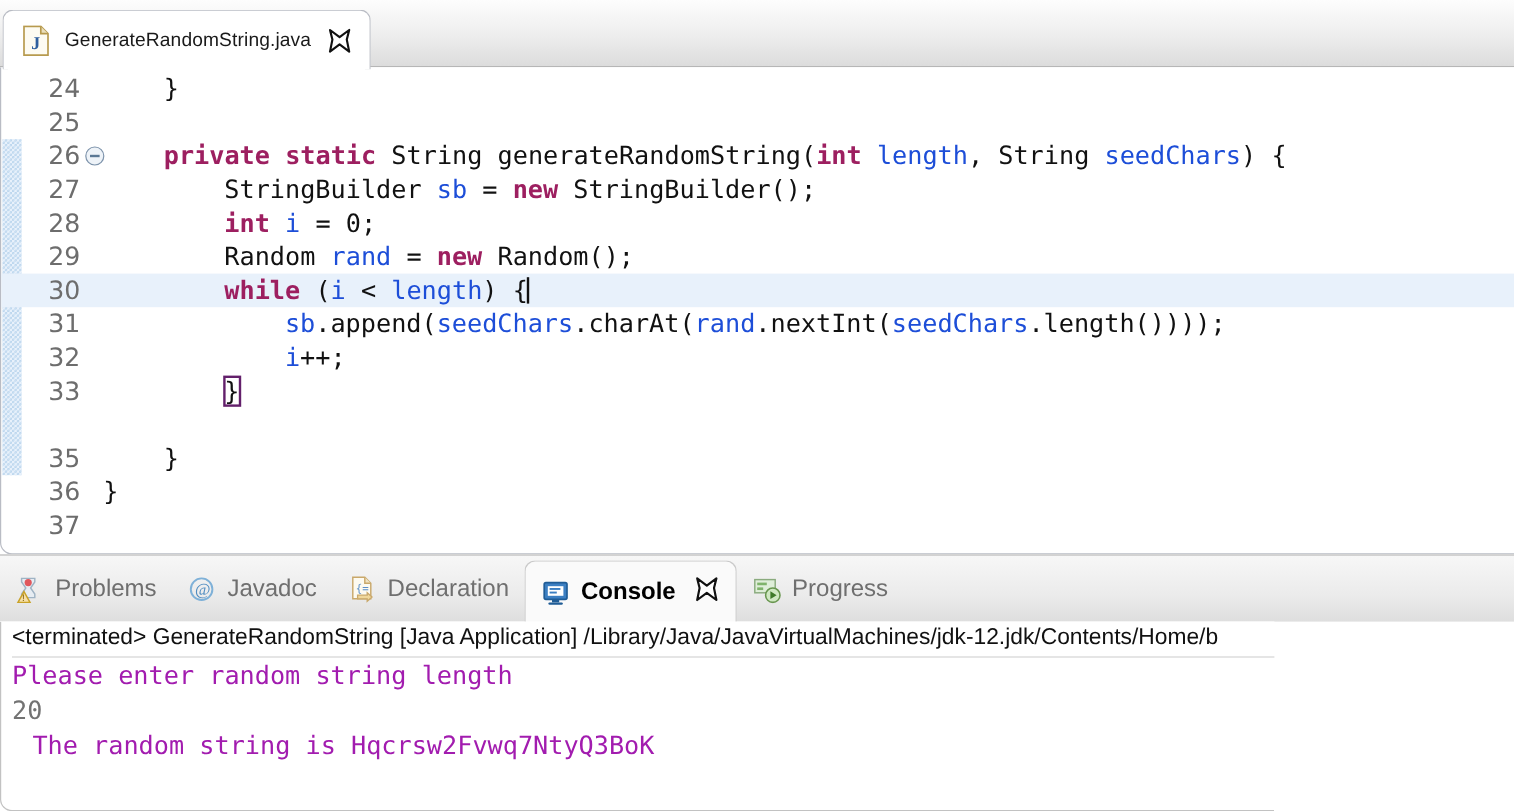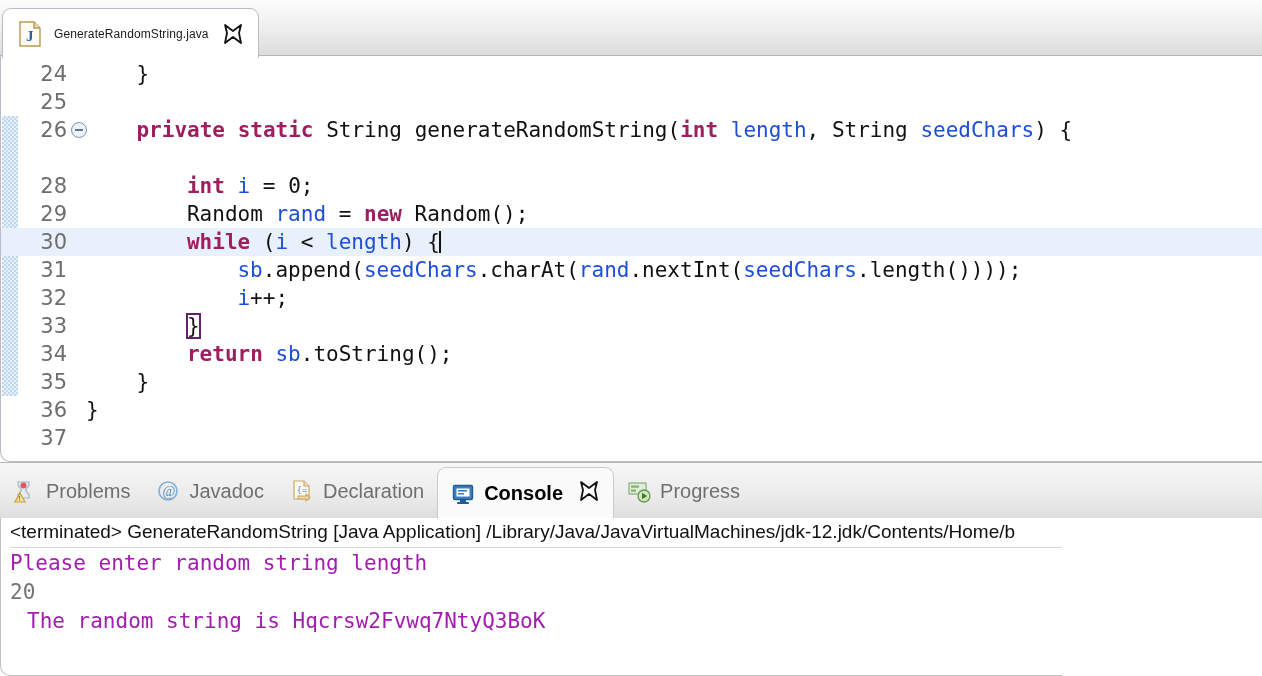--- a/index.html
+++ b/index.html
@@ -19,21 +19,21 @@
             background: linear-gradient(to bottom,#fdfdfd 0%,#ededed 55%,#dcdcdc 100%);
             border-bottom:1px solid #b6b6b6; }
   .tab-active {
     position:absolute; left:2px; top:8px; height:50px; padding:0 14px 0 16px;
     background:#ffffff;
     border:1px solid #b9bcc4; border-bottom:none;
     border-top-left-radius:9px; border-top-right-radius:9px;
     display:flex; align-items:center; gap:13px;
     z-index:3;
   }
-  .tab-title { font-size:12px; color:#1a1a1a; white-space:nowrap; letter-spacing:0.1px;text-align:center; }
+  .tab-title { font-size:16px; color:#1a1a1a; white-space:nowrap; letter-spacing:0.1px;text-align:center; }
   .java-icon { width:22px; height:26px; position:relative; flex:0 0 auto; }
   .close-x { width:22px; height:22px; flex:0 0 auto; }
 
   
   .editor-body { position:absolute; left:0; top:56px; width:1262px; height:406px;
                  background:#ffffff; border-left:1px solid #b9bcc4;
                  border-bottom:1px solid #b9bcc4; border-bottom-left-radius:10px;
                  overflow:hidden; }
   .change-bar { position:absolute; left:1px; width:16px;
                 background-image:
@@ -113,27 +113,27 @@
         </span>
       </div>
     </div>
 
     <div class="editor-body">
       <div class="change-bar" id="change-bar" style="top: 60px; height: 280px;"></div>
       <div class="code-area" id="code-area">
           <div class="cline" style="top: 4px; position: absolute; left: 0px; right: 0px;"><span class="lnum">24</span><span class="ctext" style="left: 135.48px;"><span class="pln">}</span></span></div>
           <div class="cline" style="top: 32px; position: absolute; left: 0px; right: 0px;"><span class="lnum">25</span><span class="ctext" style="left: 85px;"></span></div>
           <div class="cline" style="top: 60px; position: absolute; left: 0px; right: 0px;"><span class="lnum">26</span><span class="fold"></span><span class="ctext" style="left: 135.48px;"><span class="kw">private</span><span class="pln"> </span><span class="kw">static</span><span class="pln"> String generateRandomString(</span><span class="kw">int</span><span class="pln"> </span><span class="var">length</span><span class="pln">, String </span><span class="var">seedChars</span><span class="pln">) {</span></span></div>
+          <div class="cline" style="top: 88px; position: absolute; left: 0px; right: 0px;"><span class="lnum">27</span><span class="ctext" style="left: 185.96px;"><span class="pln">StringBuilder </span><span class="var">sb</span><span class="pln"> = </span><span class="kw">new</span><span class="pln"> StringBuilder();</span></span></div>
           <div class="cline" style="top: 116px; position: absolute; left: 0px; right: 0px;"><span class="lnum">28</span><span class="ctext" style="left: 185.96px;"><span class="kw">int</span><span class="pln"> </span><span class="var">i</span><span class="pln"> = 0;</span></span></div>
           <div class="cline" style="top: 144px; position: absolute; left: 0px; right: 0px;"><span class="lnum">29</span><span class="ctext" style="left: 185.96px;"><span class="pln">Random </span><span class="var">rand</span><span class="pln"> = </span><span class="kw">new</span><span class="pln"> Random();</span></span></div>
           <div class="cline hl" style="top: 172px; position: absolute; left: 0px; right: 0px;"><span class="lnum">30</span><span class="ctext" style="left: 185.96px;"><span class="kw">while</span><span class="pln"> (</span><span class="var">i</span><span class="pln"> &lt; </span><span class="var">length</span><span class="pln">) {</span><span class="caret"></span></span></div>
           <div class="cline" style="top: 200px; position: absolute; left: 0px; right: 0px;"><span class="lnum">31</span><span class="ctext" style="left: 236.44px;"><span class="var">sb</span><span class="pln">.append(</span><span class="var">seedChars</span><span class="pln">.charAt(</span><span class="var">rand</span><span class="pln">.nextInt(</span><span class="var">seedChars</span><span class="pln">.length())));</span></span></div>
           <div class="cline" style="top: 228px; position: absolute; left: 0px; right: 0px;"><span class="lnum">32</span><span class="ctext" style="left: 236.44px;"><span class="var">i</span><span class="pln">++;</span></span></div>
           <div class="cline" style="top: 256px; position: absolute; left: 0px; right: 0px;"><span class="lnum">33</span><span class="ctext" style="left: 185.96px;"><span class="brkt">}</span></span></div>
-          <div class="cline" style="top: 284px; position: absolute; left: 0px; right: 0px;"><span class="lnum">34</span><span class="ctext" style="left: 185.96px;"><span class="kw">return</span><span class="pln"> </span><span class="var">sb</span><span class="pln">.toString();</span></span></div>
           <div class="cline" style="top: 312px; position: absolute; left: 0px; right: 0px;"><span class="lnum">35</span><span class="ctext" style="left: 135.48px;"><span class="pln">}</span></span></div>
           <div class="cline" style="top: 340px; position: absolute; left: 0px; right: 0px;"><span class="lnum">36</span><span class="ctext" style="left: 85px;"><span class="pln">}</span></span></div>
           <div class="cline" style="top: 368px; position: absolute; left: 0px; right: 0px;"><span class="lnum">37</span><span class="ctext" style="left: 85px;"></span></div>
         </div>
     </div>
   </div>
 
   <div id="console-part">
     <div class="view-tabbar">
       <div class="vtabs" id="vtabs">

